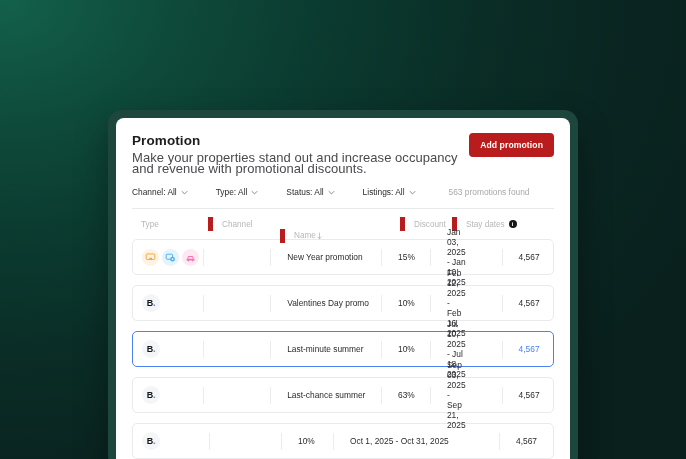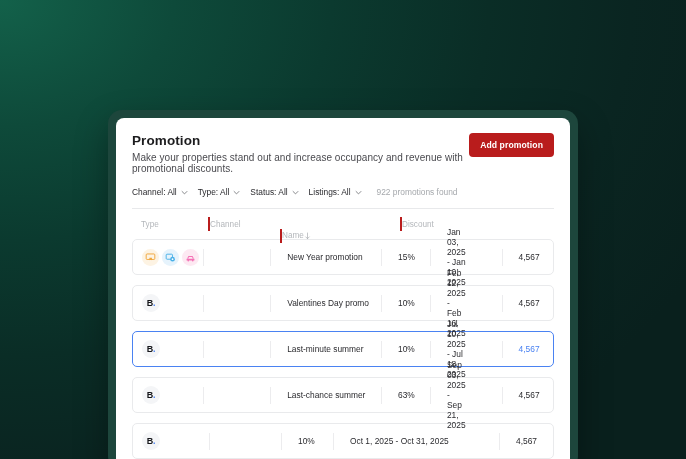--- a/index.html
+++ b/index.html
@@ -37,44 +37,44 @@
     padding:14px 16px 0 16px;
     overflow:hidden;
   }
   
   .hdr-row { display:flex; align-items:flex-start; justify-content:space-between; }
   .h-title {
     font-size:13.5px; font-weight:700; color:#1c1c1e;
     letter-spacing:.1px; line-height:17px;
   }
   .h-sub {
-    font-size:10px; color:#4a4a4f; margin-top:3px; line-height:11px;
+    font-size:13px; color:#4a4a4f; margin-top:3px; line-height:11px;
     letter-spacing:.05px;
   }
   .btn-add {
     background:#b91c1c; color:#fff;
     font-size:8.6px; font-weight:600;
     padding:7px 11px; border-radius:4px;
     border:none; cursor:pointer; white-space:nowrap;
     letter-spacing:.1px; flex-shrink:0; margin-top:1px;
   }
   
-  .filters { display:flex; align-items:center; gap:10px; margin-top:13px; }
+  .filters { display:flex; align-items:center; gap:28px; margin-top:13px; }
   .chip {
     display:flex; align-items:center; gap:4px;
     font-size:8.4px; color:#2a2a2e; cursor:pointer; white-space:nowrap;
   }
   .chev { width:7px; height:7px; flex-shrink:0; opacity:.75; }
   .found { font-size:8.4px; color:#a6a9ad; margin-left:5px; white-space:nowrap; }
   .rule { height:1px; background:#e8e9eb; margin-top:11px; }
   
   .thead { display:flex; align-items:center; height:26px; margin-top:2px; }
   .th {
     font-size:8.2px; color:#b4b7bb; display:flex; align-items:center;
-    border-left:2px solid #b91c1c; height:14px;
+    border-left:5px solid #b91c1c; padding-left:9px; height:14px;
   }
   .th:first-child { border-left:none; padding-left:9px; }
   .c-type    { width:76px; }
   .c-chan    { width:72px; }
   .c-name    { width:120px; justify-content:flex-start; padding-right:6px;margin-top:23px; }
   .c-disc    { width:52px; }
   .c-dates   { flex:1; }
   .sort-ar { width:7px; height:8px; opacity:.8; }
   .info-dot {
     width:8px; height:8px; border-radius:50%; background:#16181c;
@@ -151,35 +151,39 @@
         <svg class="chev" viewBox="0 0 10 10">
             <path d="M1.5 3.5L5 7L8.5 3.5" stroke="#44454a" stroke-width="1.2" fill="none" stroke-linecap="round" stroke-linejoin="round"></path>
           </svg>
       </div>
       <div class="chip">
         <span>Listings: All</span>
         <svg class="chev" viewBox="0 0 10 10">
             <path d="M1.5 3.5L5 7L8.5 3.5" stroke="#44454a" stroke-width="1.2" fill="none" stroke-linecap="round" stroke-linejoin="round"></path>
           </svg>
       </div>
-      <div class="found">922 promotions found</div>
+      <div class="found">563 promotions found</div>
     </div>
 
     <div class="rule"></div>
 
     <div class="thead">
       <div class="th c-type">Type</div>
       <div class="th c-chan">Channel</div>
       <div class="th c-name">
         <span>Name</span>
         <svg class="sort-ar" viewBox="0 0 10 12">
             <path d="M5 1.5V10M5 10L2.4 7.4M5 10L7.6 7.4" stroke="#9a9da2" stroke-width="1.1" fill="none" stroke-linecap="round" stroke-linejoin="round"></path>
           </svg>
       </div>
       <div class="th c-disc">Discount</div>
+      <div class="th c-dates">
+        <span>Stay dates</span>
+        <span class="info-dot">i</span>
+      </div>
     </div>
 
     <div class="rows">
 
       <div class="row">
         <div class="cell x-type">
           <span class="badge b-orange">
             <svg width="11" height="11" viewBox="0 0 14 14">
                 <rect x="1.5" y="2.5" width="11" height="7" rx="1.2" stroke="#f0a63c" stroke-width="1.2" fill="none"></rect>
                 <path d="M5.6 7.2h3.2v3.4l-1.6-1.1-1.6 1.1z" fill="#f0a63c"></path>

